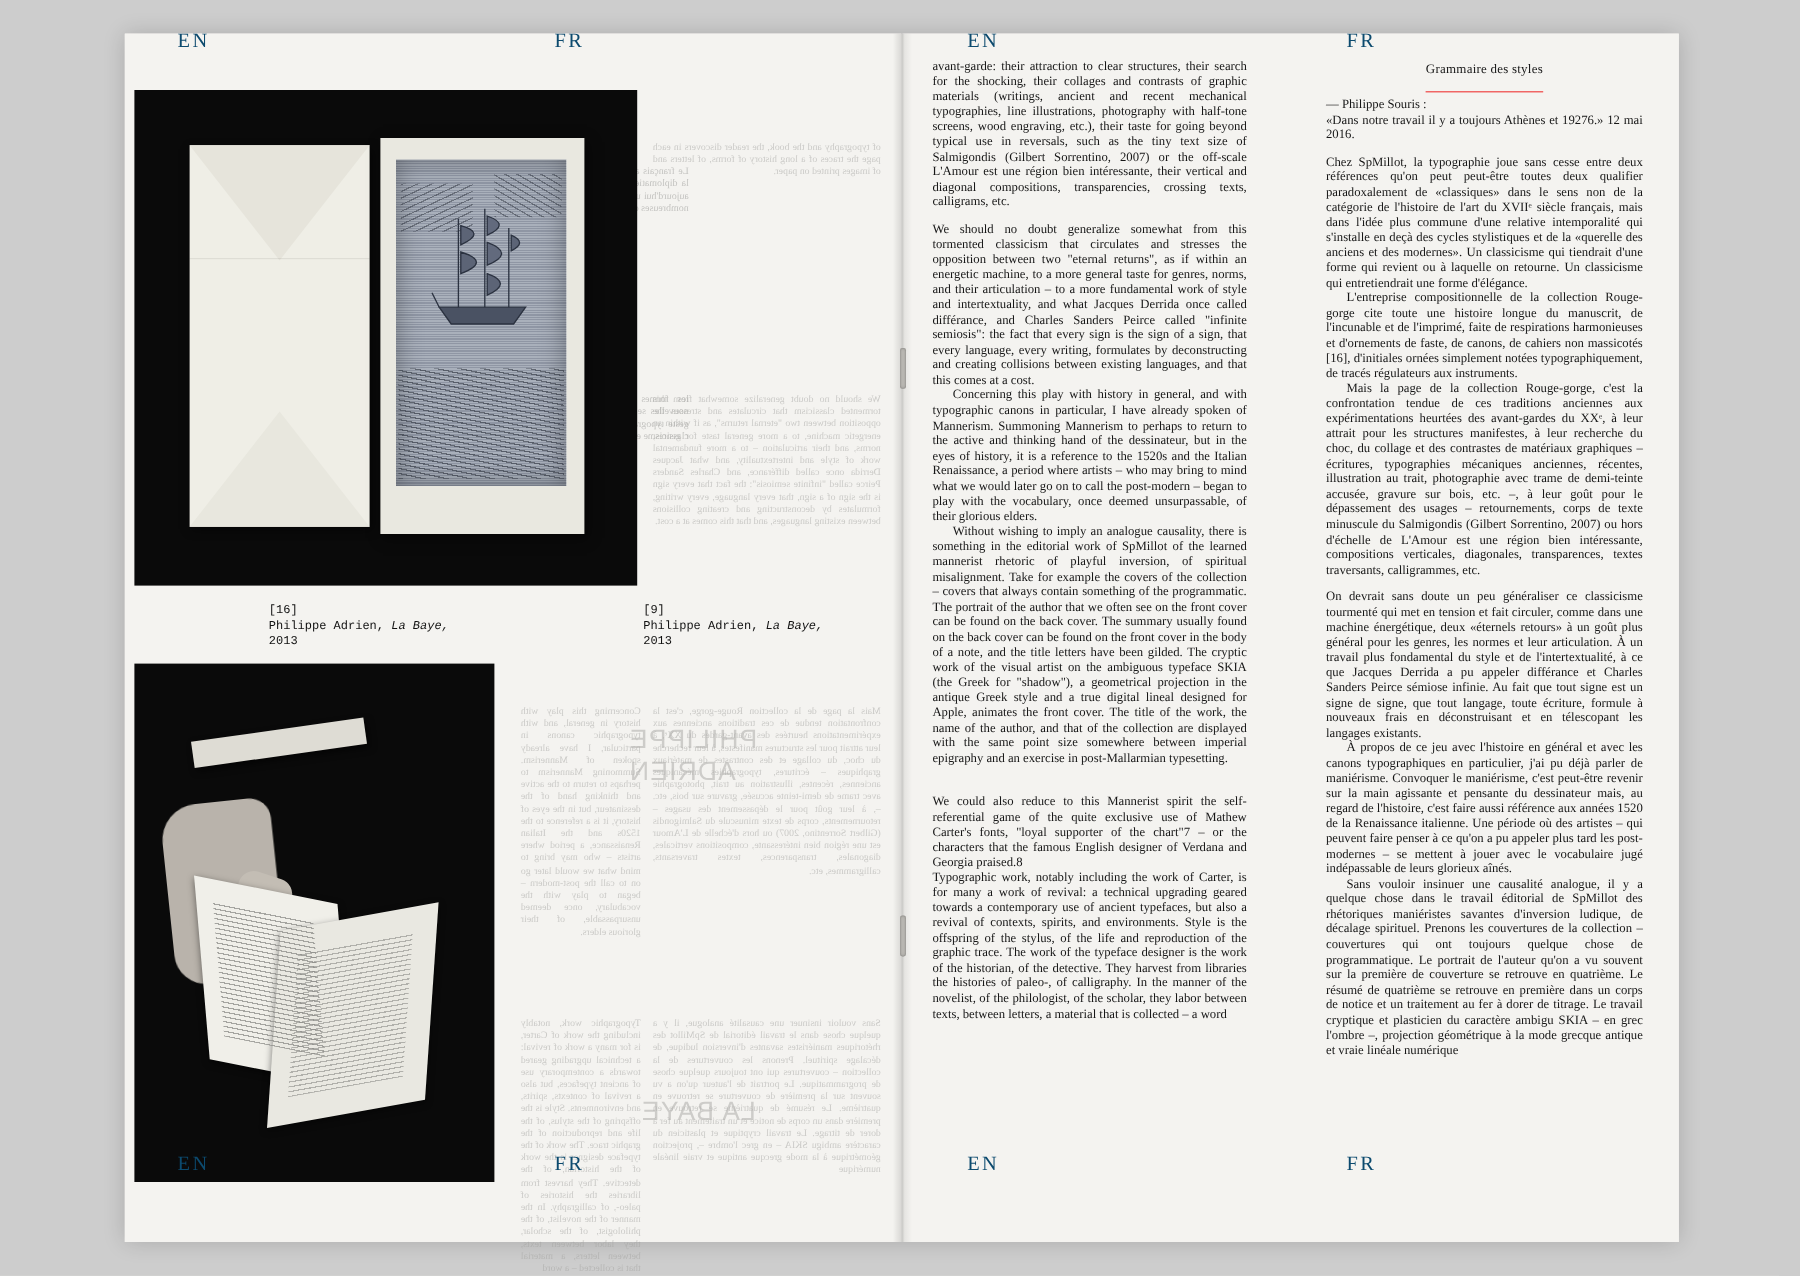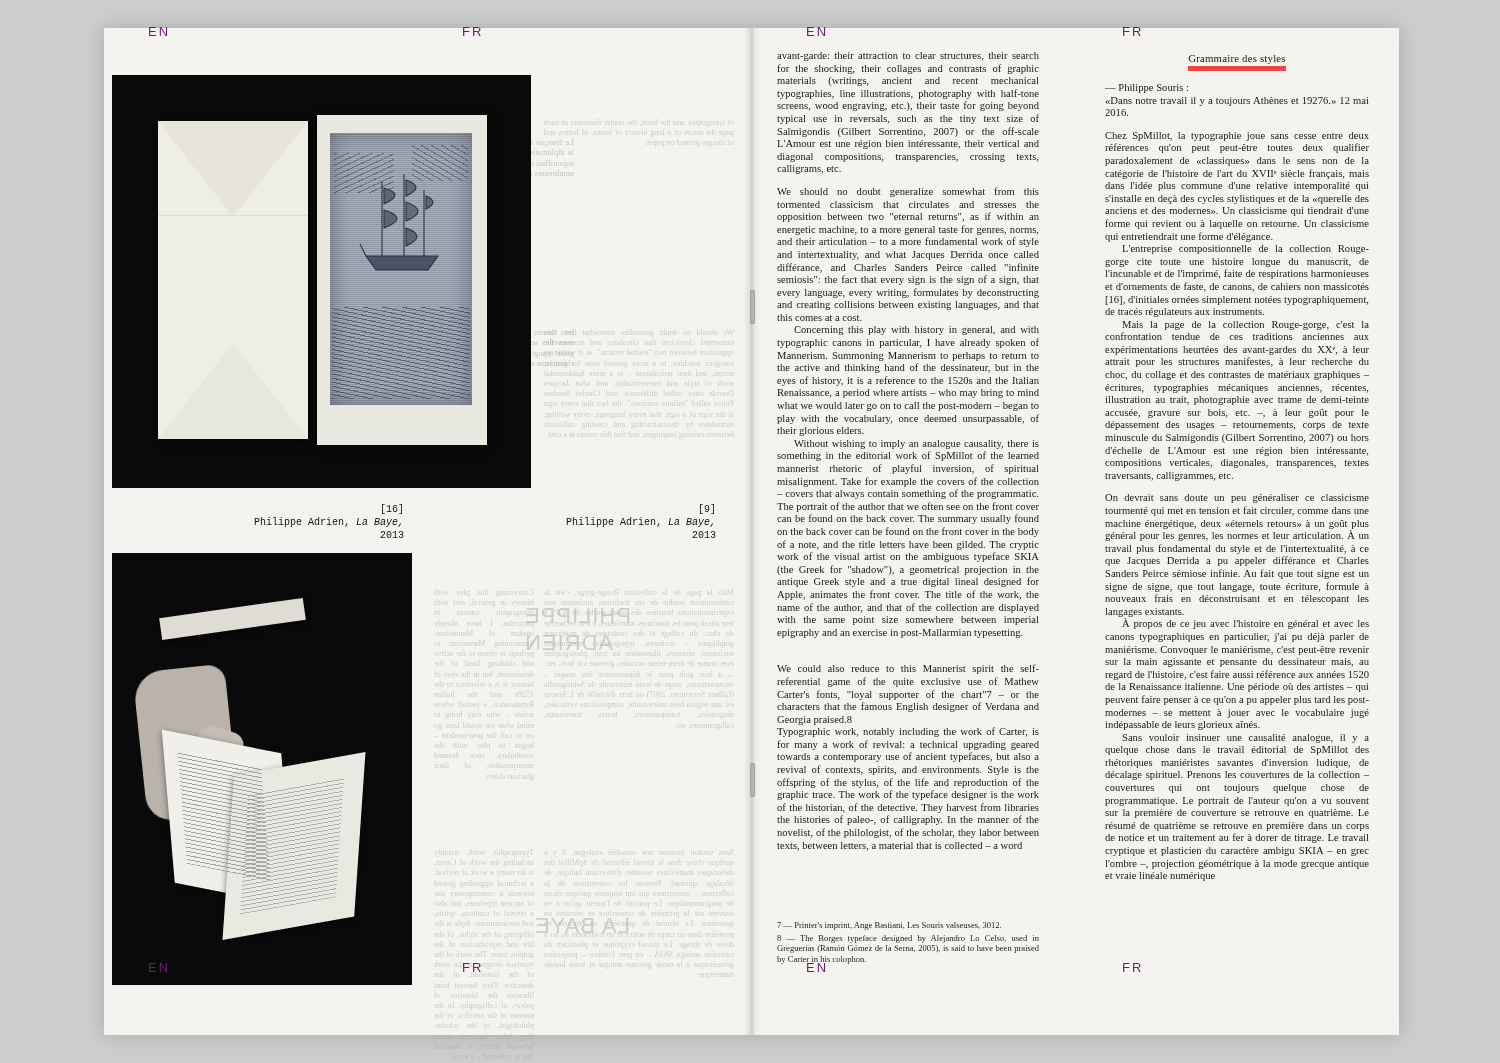--- a/index.html
+++ b/index.html
@@ -9,51 +9,51 @@
   .leaf{position:absolute;top:0;bottom:0;}
   .leaf-left{left:0;width:647px;background:#f4f3f0;}
   .leaf-right{left:648px;width:647px;background:#f4f3f0;}
   .gutter{position:absolute;left:640px;top:0;width:16px;height:100%;
      background:linear-gradient(to right,rgba(0,0,0,0.0),rgba(0,0,0,0.10) 40%,rgba(0,0,0,0.16) 50%,rgba(0,0,0,0.06) 62%,rgba(0,0,0,0));}
   .staple{position:absolute;left:646px;width:5px;height:34px;background:#b9b7b2;border-radius:2px;box-shadow:inset 0 0 2px rgba(0,0,0,.4);}
   .staple.s1{top:262px;}
   .staple.s2{top:735px;}
 
   
-  .runhead{position:absolute;font-family:Liberation Sans, sans-serif;font-size:13px;letter-spacing:2px;color:#701a75;}
+  .runhead{position:absolute;font-family:Liberation Serif, serif;font-size:17px;letter-spacing:2px;color:#0c4a6e;}
   .rh-en-tl{left:148px;top:24px;}
   .rh-fr-tl{left:462px;top:24px;}
   .rh-en-tr{left:806px;top:24px;}
   .rh-fr-tr{left:1122px;top:24px;}
   .rh-en-bl{left:148px;top:960px;}
   .rh-fr-bl{left:462px;top:960px;}
   .rh-en-br{left:806px;top:960px;}
   .rh-fr-br{left:1122px;top:960px;}
 
   
   .photo{position:absolute;background:#0a0a0a;overflow:hidden;}
   .photo1{left:8px;top:47px;width:419px;height:413px;}
   .photo2{left:8px;top:525px;width:300px;height:432px;}
 
-  .cap{position:absolute;font-family:"Liberation Mono",monospace;font-size:10px;line-height:13px;color:#111;text-align:right;}
+  .cap{position:absolute;font-family:"Liberation Mono",monospace;font-size:10px;line-height:13px;color:#111;text-align:left;}
   .cap1{left:120px;top:475px;width:180px;}
   .cap2{left:432px;top:475px;width:180px;}
   .cap .ital{font-style:italic;}
 
   
   .ghost{position:absolute;color:#9b9b99;opacity:.55;font-size:8.3px;line-height:10.4px;text-align:justify;transform:scaleX(-1);}
   .ghostcol{position:absolute;color:#a2a29f;opacity:.5;font-size:8.2px;line-height:10.2px;text-align:justify;transform:scaleX(-1);}
   .ghost-big{position:absolute;transform:scaleX(-1);color:#b4b3b0;opacity:.6;}
   .col{position:absolute;font-size:10.6px;line-height:12.6px;text-align:justify;color:#171717;hyphens:auto;}
   .col p{margin:0;text-indent:17px;}
   .col p.noind{text-indent:0;}
   .col-en{left:777px;top:50px;width:262px;}
   .col-fr{left:1105px;top:82px;width:264px;}
   .fr-head{position:absolute;left:1105px;top:52px;width:264px;text-align:center;font-size:10.8px;color:#171717;letter-spacing:.2px;}
-  .fr-head span{border-bottom:5px solid #ef4444;padding-bottom:2px;}
+  .fr-head span{border-bottom:1px solid #ef4444;padding-bottom:12px;}
   .ital{font-style:italic;}
 
   .notes{position:absolute;font-size:8.6px;line-height:10.2px;text-align:justify;color:#222;}
   .notes-en{left:777px;top:920px;width:262px;}
   .notes-fr{left:1105px;top:940px;width:264px;}
   .notes p{margin:0 0 3px 0;text-indent:0;}
 
   
   .p1-card{position:absolute;left:46px;top:46px;width:150px;height:318px;background:#efeee6;box-shadow:2px 3px 8px rgba(0,0,0,.5);}
   .p1-flapA{position:absolute;left:46px;top:46px;width:0;height:0;border-left:75px solid transparent;border-right:75px solid transparent;border-top:96px solid #e6e4db;}
@@ -189,17 +189,13 @@
     <p class="noind">— Philippe Souris :</p>
     <p class="noind">«Dans notre travail il y a toujours Athènes et 19276.» 12 mai 2016.</p>
     <p class="noind" style="margin-top:10px">Chez SpMillot, la typographie joue sans cesse entre deux références qu'on peut peut-être toutes deux qualifier paradoxalement de «classiques» dans le sens non de la catégorie de l'histoire de l'art du XVIIᵉ siècle français, mais dans l'idée plus commune d'une relative intemporalité qui s'installe en deçà des cycles stylistiques et de la «querelle des anciens et des modernes». Un classicisme qui tiendrait d'une forme qui revient ou à laquelle on retourne. Un classicisme qui entretiendrait une forme d'élégance.</p>
     <p>L'entreprise compositionnelle de la collection Rouge-gorge cite toute une histoire longue du manuscrit, de l'incunable et de l'imprimé, faite de respirations harmonieuses et d'ornements de faste, de canons, de cahiers non massicotés [16], d'initiales ornées simplement notées typographiquement, de tracés régulateurs aux instruments.</p>
     <p>Mais la page de la collection Rouge-gorge, c'est la confrontation tendue de ces traditions anciennes aux expérimentations heurtées des avant-gardes du XXᵉ, à leur attrait pour les structures manifestes, à leur recherche du choc, du collage et des contrastes de matériaux graphiques – écritures, typographies mécaniques anciennes, récentes, illustration au trait, photographie avec trame de demi-teinte accusée, gravure sur bois, etc. –, à leur goût pour le dépassement des usages – retournements, corps de texte minuscule du Salmigondis (Gilbert Sorrentino, 2007) ou hors d'échelle de L'Amour est une région bien intéressante, compositions verticales, diagonales, transparences, textes traversants, calligrammes, etc.</p>
     <p class="noind" style="margin-top:10px">On devrait sans doute un peu généraliser ce classicisme tourmenté qui met en tension et fait circuler, comme dans une machine énergétique, deux «éternels retours» à un goût plus général pour les genres, les normes et leur articulation. À un travail plus fondamental du style et de l'intertextualité, à ce que Jacques Derrida a pu appeler différance et Charles Sanders Peirce sémiose infinie. Au fait que tout signe est un signe de signe, que tout langage, toute écriture, formule à nouveaux frais en déconstruisant et en télescopant les langages existants.</p>
     <p>À propos de ce jeu avec l'histoire en général et avec les canons typographiques en particulier, j'ai pu déjà parler de maniérisme. Convoquer le maniérisme, c'est peut-être revenir sur la main agissante et pensante du dessinateur mais, au regard de l'histoire, c'est faire aussi référence aux années 1520 de la Renaissance italienne. Une période où des artistes – qui peuvent faire penser à ce qu'on a pu appeler plus tard les post-modernes – se mettent à jouer avec le vocabulaire jugé indépassable de leurs glorieux aînés.</p>
     <p>Sans vouloir insinuer une causalité analogue, il y a quelque chose dans le travail éditorial de SpMillot des rhétoriques maniéristes savantes d'inversion ludique, de décalage spirituel. Prenons les couvertures de la collection – couvertures qui ont toujours quelque chose de programmatique. Le portrait de l'auteur qu'on a vu souvent sur la première de couverture se retrouve en quatrième. Le résumé de quatrième se retrouve en première dans un corps de notice et un traitement au fer à dorer de titrage. Le travail cryptique et plasticien du caractère ambigu SKIA – en grec l'ombre –, projection géométrique à la mode grecque antique et vraie linéale numérique</p>
   </div>
 
-  <div class="notes notes-en">
-    <p>7 — Printer's imprint, Ange Bastiani, Les Souris valseuses, 3012.</p>
-    <p>8 — The Borges typeface designed by Alejandro Lo Celso, used in Greguerias (Ramón Gómez de la Serna, 2005), is said to have been praised by Carter in his colophon.</p>
-  </div>
 </div>
 
 </body></html>

